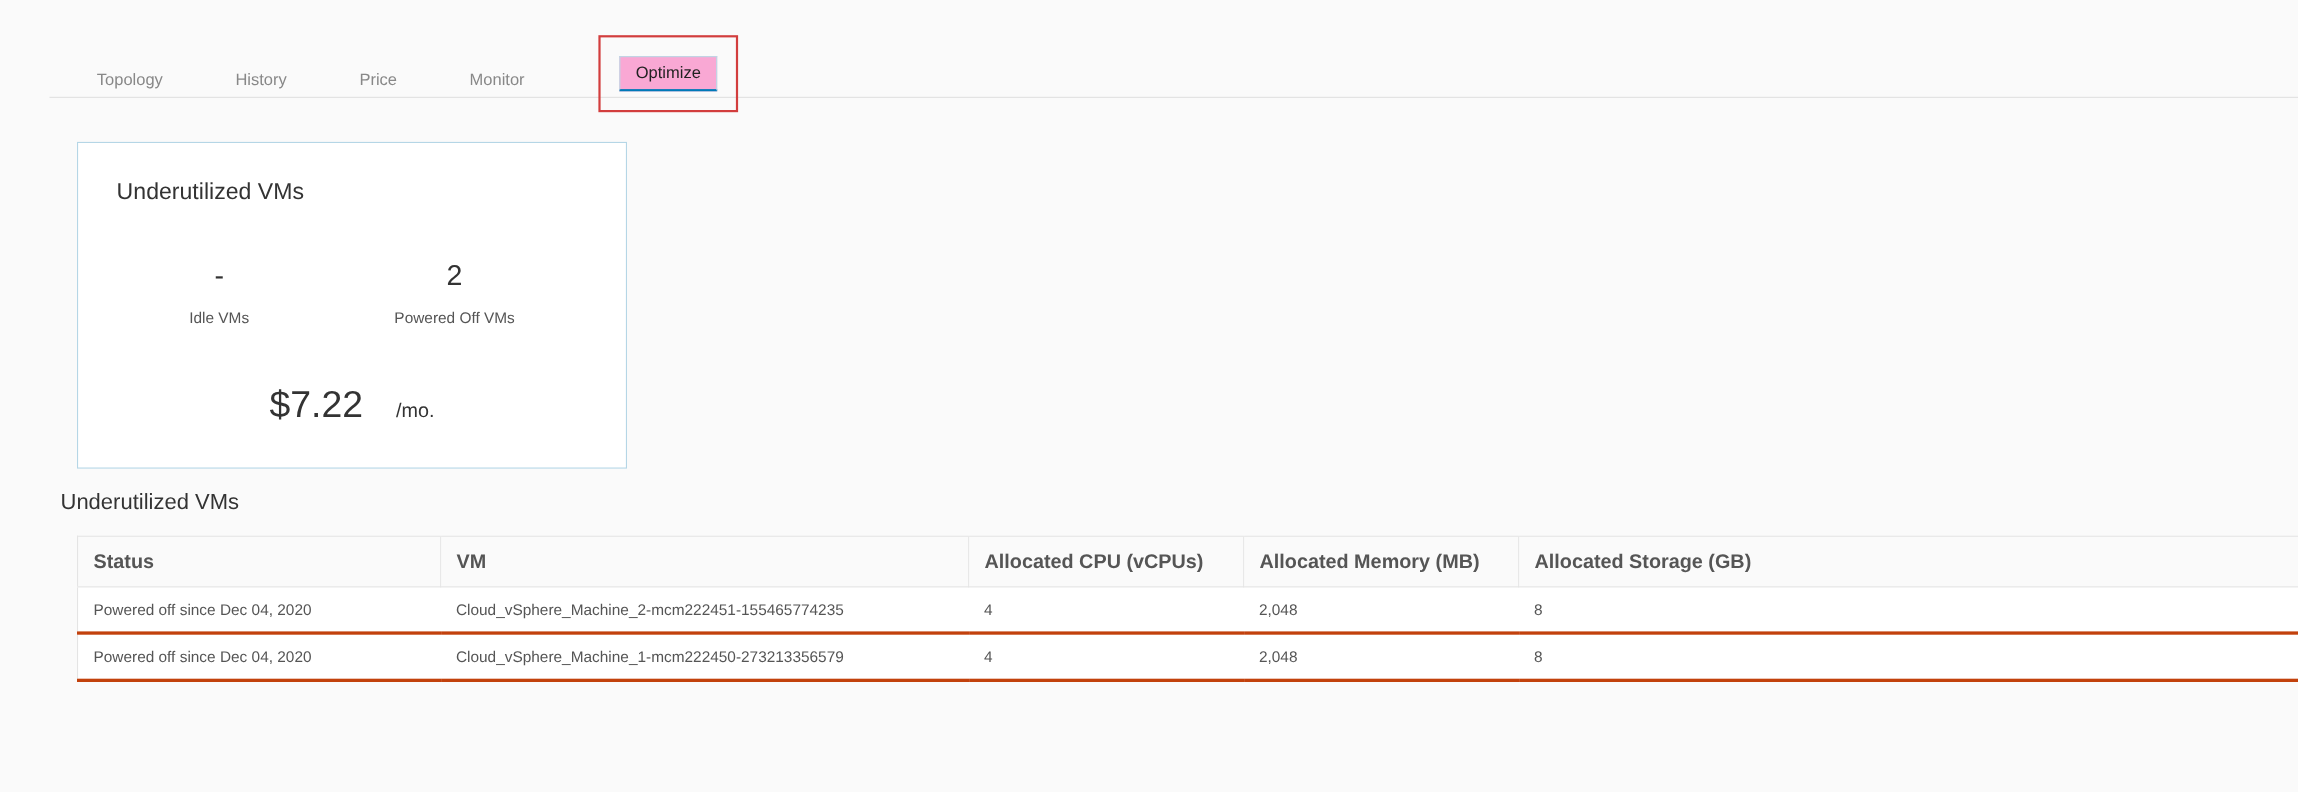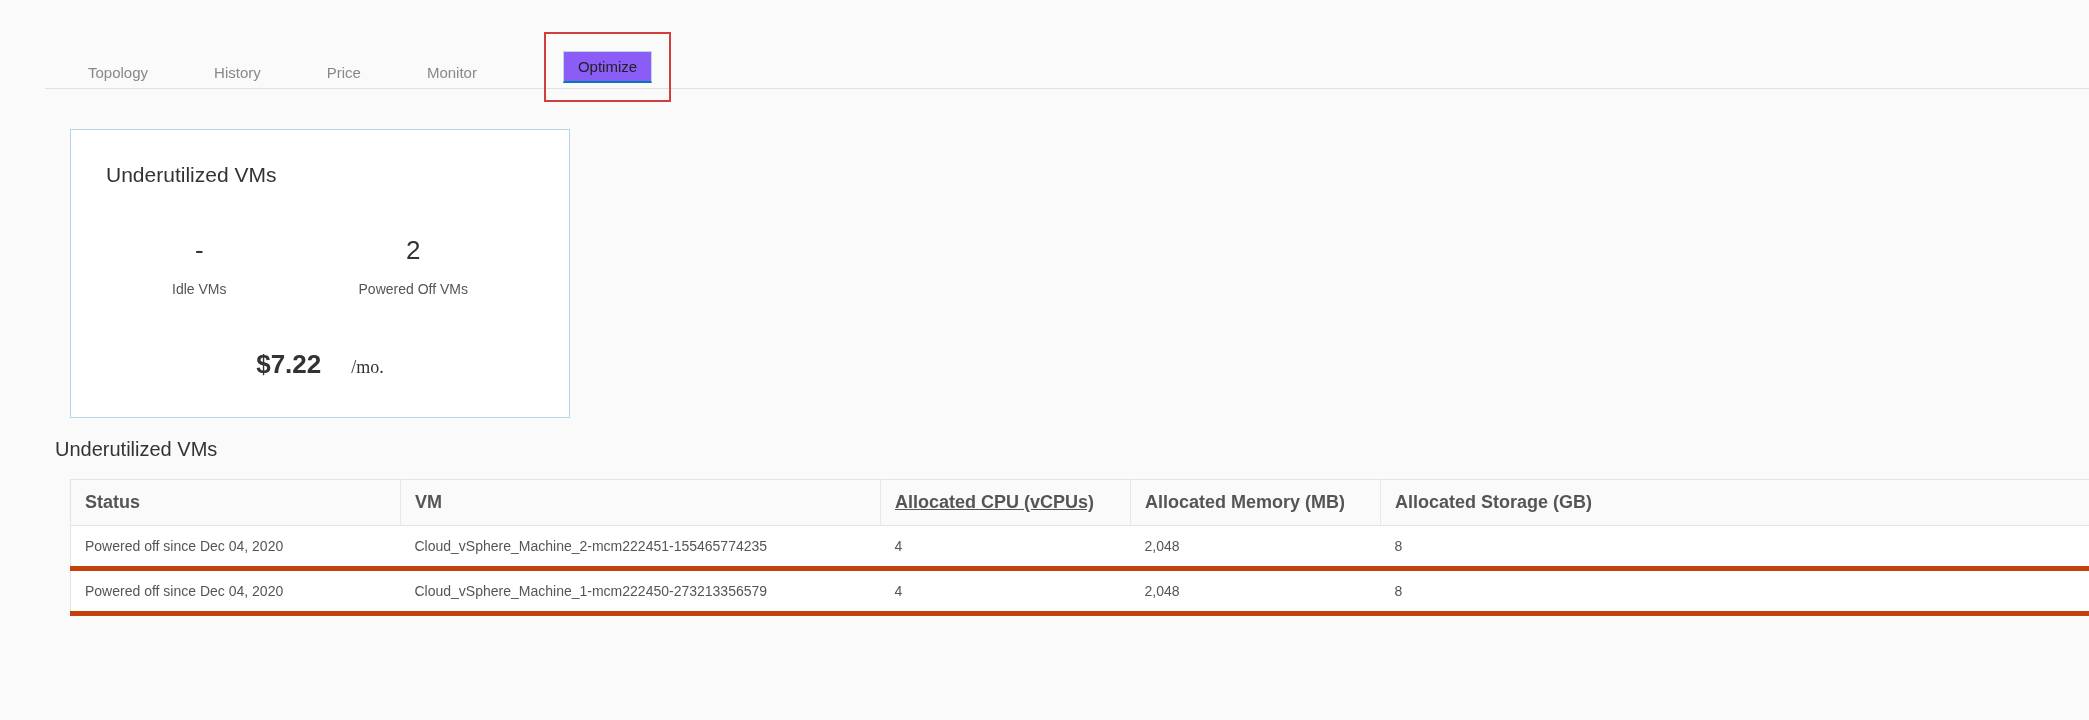--- a/index.html
+++ b/index.html
@@ -29,21 +29,21 @@
   .tab.active-wrapper {
     padding: 4px;
   }
   .tab-active-outline {
     border: 2px solid #d23d3d;
     padding: 2px;
   }
   .tab-active-inner {
     border: 1px solid #bcd7e6;
     border-bottom: 2px solid #0079b8;
-    background: #8b5cf6;
+    background: #f9a8d4;
     padding: 6px 14px;
     color: #222;
   }
   .content { padding: 10px; }
   .card {
     border: 1px solid #b5d6e6;
     background: #fff;
     width: 500px;
     padding: 18px 20px 22px 20px;
     margin-bottom: 20px;
@@ -69,28 +69,27 @@
     font-size: 14px;
     color: #555;
     margin-top: 2px;
   }
   .savings { text-align: center; }
   .savings-line {
     font-size: 15px;
     color: #333;
   }
   .savings-amount {
-    font-size: 26px;
-    font-weight: 700;
+    font-size: 34px;
+    font-weight: 400;
     text-align: right;
   }
   .savings-unit {
     font-size: 18px;
     font-weight: 300;
-    font-family: Liberation Serif, serif;
   }
   .savings-label {
     font-size: 14px;
     color: #555;
     margin-top: 4px;
   }
   .section-title {
     font-size: 20px;
     font-weight: 400;
     color: #333;
@@ -110,25 +109,25 @@
     padding: 12px 14px;
     border-bottom: 1px solid #e4e4e4;
     border-right: 1px solid #e8e8e8;
     background:#fafafa;
   }
   th:last-child { border-right: none; }
   td {
     padding: 12px 14px;
     font-size: 14px;
     color: #555;
-    border-bottom: 5px solid #c2410c;
+    border-bottom: 3px solid #c2410c;
   }
   .col-status { width: 330px; }
   .col-vm { width: 480px; }
-  .col-cpu { width: 250px; text-decoration: underline; }
+  .col-cpu { width: 250px; }
   .col-mem { width: 250px; }
   .table-footer {
     display: flex;
     justify-content: flex-end;
     align-items: center;
     gap: 20px;
     padding: 10px 14px 6px 14px;
     font-size: 13px;
     color: #666;
     background:#fff;

